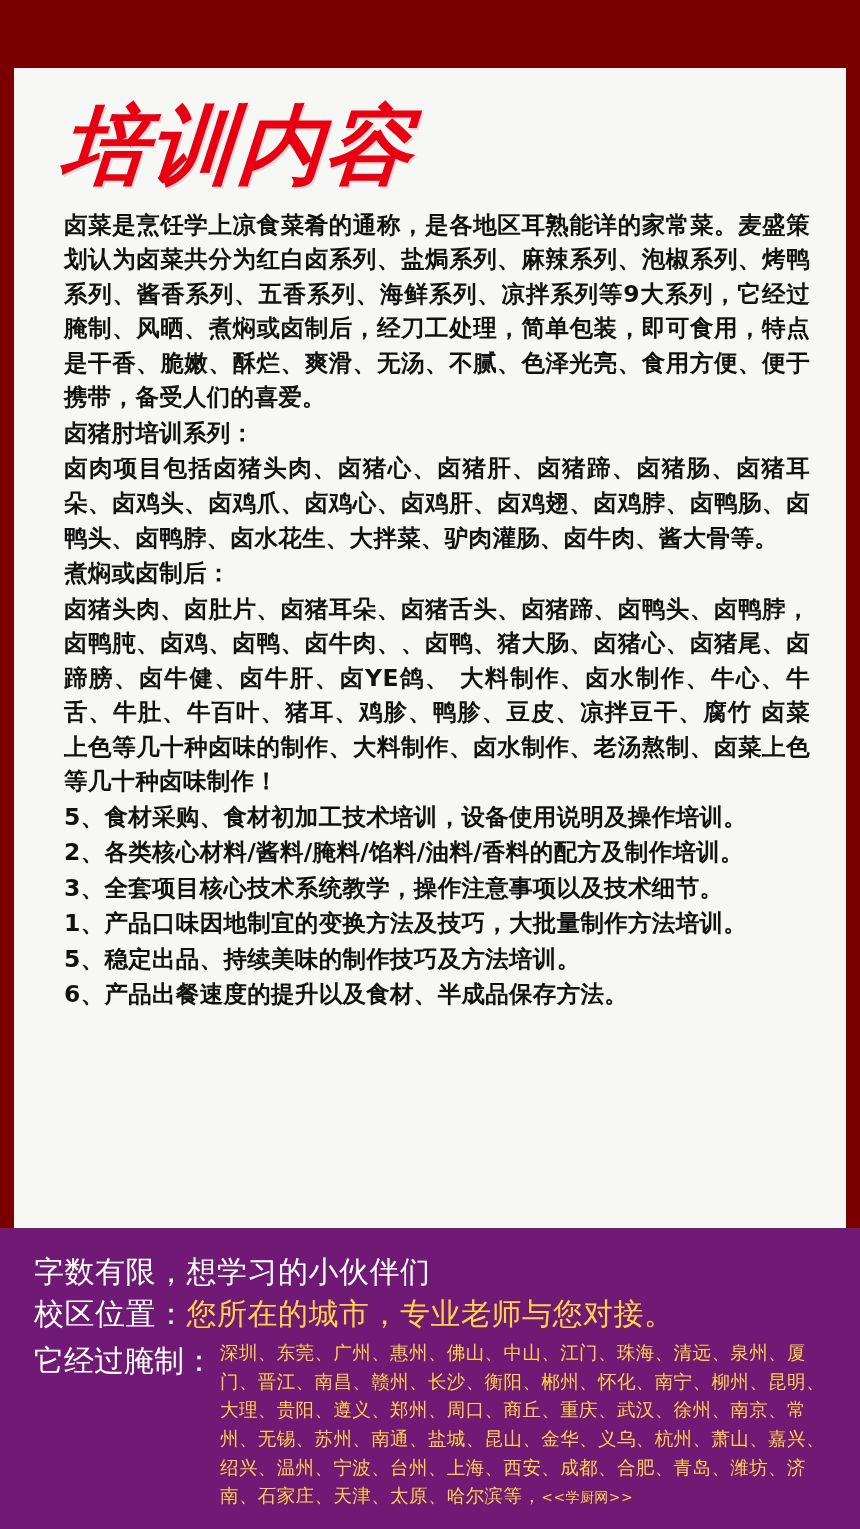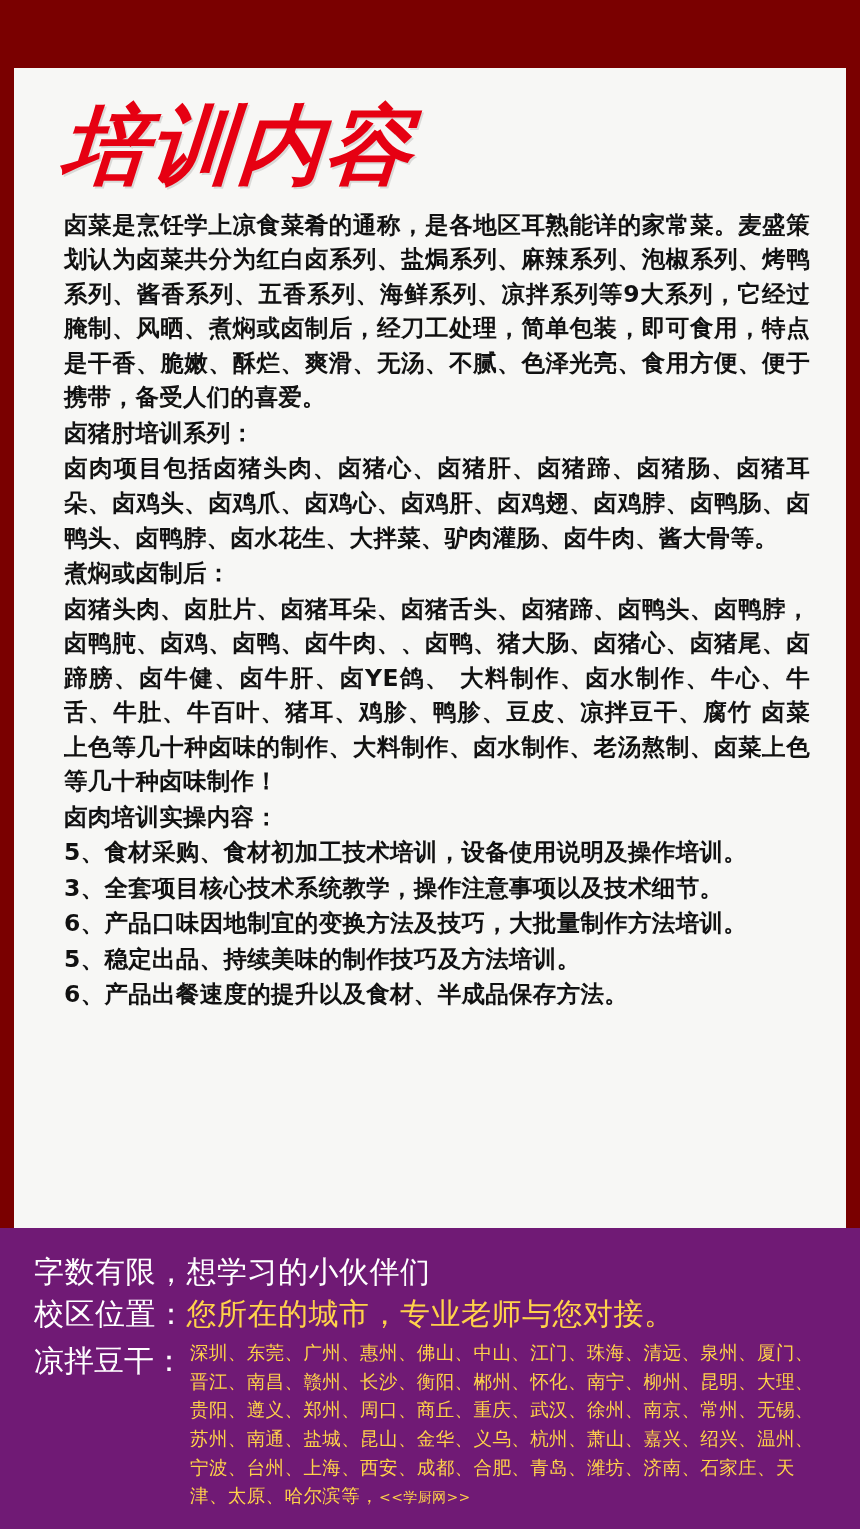--- a/index.html
+++ b/index.html
@@ -116,33 +116,33 @@
 
   <div class="white-panel">
     <div class="title">培训内容</div>
 
     <div class="body-text">
       <p class="para">卤菜是烹饪学上凉食菜肴的通称，是各地区耳熟能详的家常菜。麦盛策划认为卤菜共分为红白卤系列、盐焗系列、麻辣系列、泡椒系列、烤鸭系列、酱香系列、五香系列、海鲜系列、凉拌系列等9大系列，它经过腌制、风晒、煮焖或卤制后，经刀工处理，简单包装，即可食用，特点是干香、脆嫩、酥烂、爽滑、无汤、不腻、色泽光亮、食用方便、便于携带，备受人们的喜爱。</p>
       <p class="para">卤猪肘培训系列：</p>
       <p class="para">卤肉项目包括卤猪头肉、卤猪心、卤猪肝、卤猪蹄、卤猪肠、卤猪耳朵、卤鸡头、卤鸡爪、卤鸡心、卤鸡肝、卤鸡翅、卤鸡脖、卤鸭肠、卤鸭头、卤鸭脖、卤水花生、大拌菜、驴肉灌肠、卤牛肉、酱大骨等。</p>
       <p class="para">煮焖或卤制后：</p>
       <p class="para">卤猪头肉、卤肚片、卤猪耳朵、卤猪舌头、卤猪蹄、卤鸭头、卤鸭脖，卤鸭肫、卤鸡、卤鸭、卤牛肉、、卤鸭、猪大肠、卤猪心、卤猪尾、卤蹄膀、卤牛健、卤牛肝、卤YE鸽、 大料制作、卤水制作、牛心、牛舌、牛肚、牛百叶、猪耳、鸡胗、鸭胗、豆皮、凉拌豆干、腐竹 卤菜上色等几十种卤味的制作、大料制作、卤水制作、老汤熬制、卤菜上色等几十种卤味制作！</p>
-      <p class="para">卤肉培训实操内容：</p>
       <p class="para">5、食材采购、食材初加工技术培训，设备使用说明及操作培训。</p>
+      <p class="para">2、各类核心材料/酱料/腌料/馅料/油料/香料的配方及制作培训。</p>
       <p class="para">3、全套项目核心技术系统教学，操作注意事项以及技术细节。</p>
-      <p class="para">6、产品口味因地制宜的变换方法及技巧，大批量制作方法培训。</p>
+      <p class="para">1、产品口味因地制宜的变换方法及技巧，大批量制作方法培训。</p>
       <p class="para">5、稳定出品、持续美味的制作技巧及方法培训。</p>
       <p class="para">6、产品出餐速度的提升以及食材、半成品保存方法。</p>
     </div>
   </div>
 
   <div class="bottom-band">
     <div class="cta-line">字数有限，想学习的小伙伴们</div>
     <div class="cta-line">
       <span>校区位置：</span><span class="hl">您所在的城市，专业老师与您对接。</span>
     </div>
     <div class="campus-row">
-      <div class="campus-label">凉拌豆干：</div>
+      <div class="campus-label">它经过腌制：</div>
       <div class="campus-list"><span>深圳、东莞、广州、惠州、佛山、中山、江门、珠海、清远、泉州、厦门、晋江、南昌、赣州、长沙、衡阳、郴州、怀化、南宁、柳州、昆明、大理、贵阳、遵义、郑州、周口、商丘、重庆、武汉、徐州、南京、常州、无锡、苏州、南通、盐城、昆山、金华、义乌、杭州、萧山、嘉兴、绍兴、温州、宁波、台州、上海、西安、成都、合肥、青岛、潍坊、济南、石家庄、天津、太原、哈尔滨等，</span><span class="watermark">&lt;&lt;学厨网&gt;&gt;</span></div>
     </div>
   </div>
 
 </div>
 
 </body></html>

